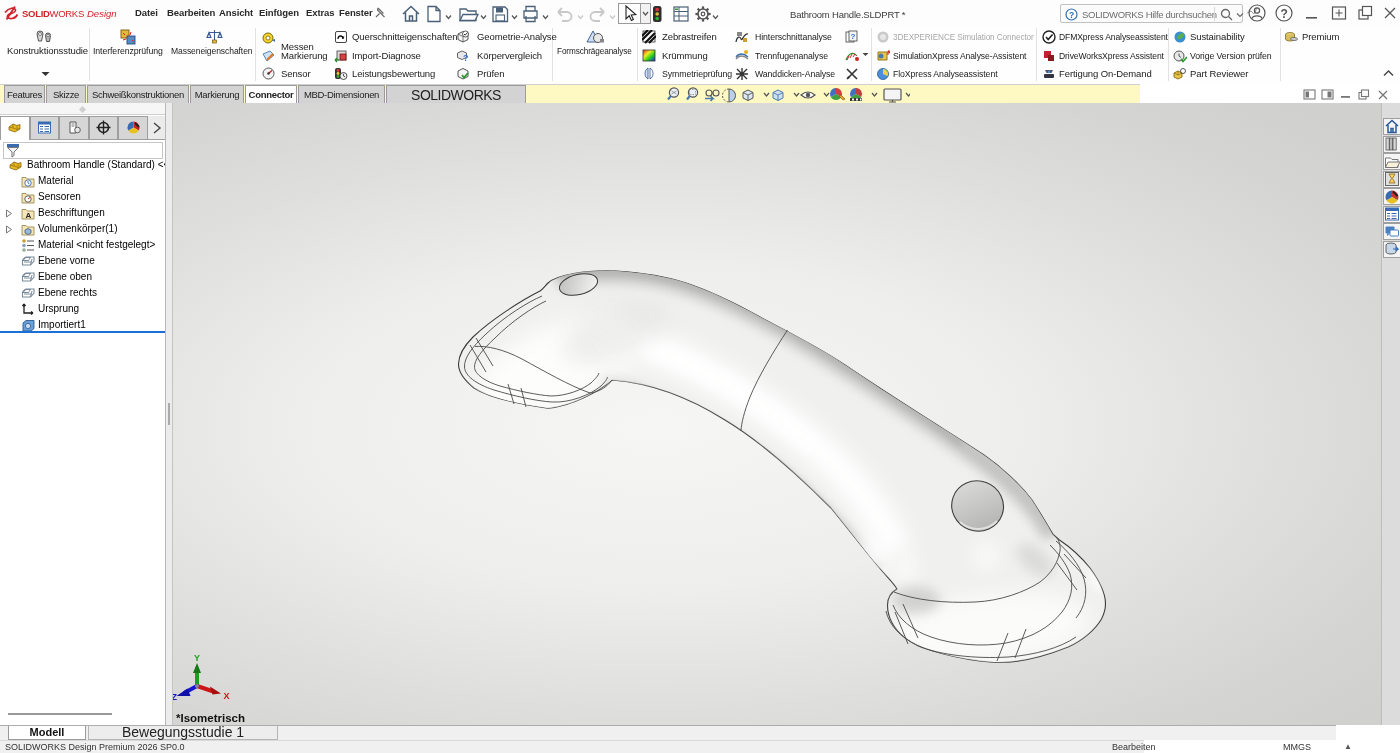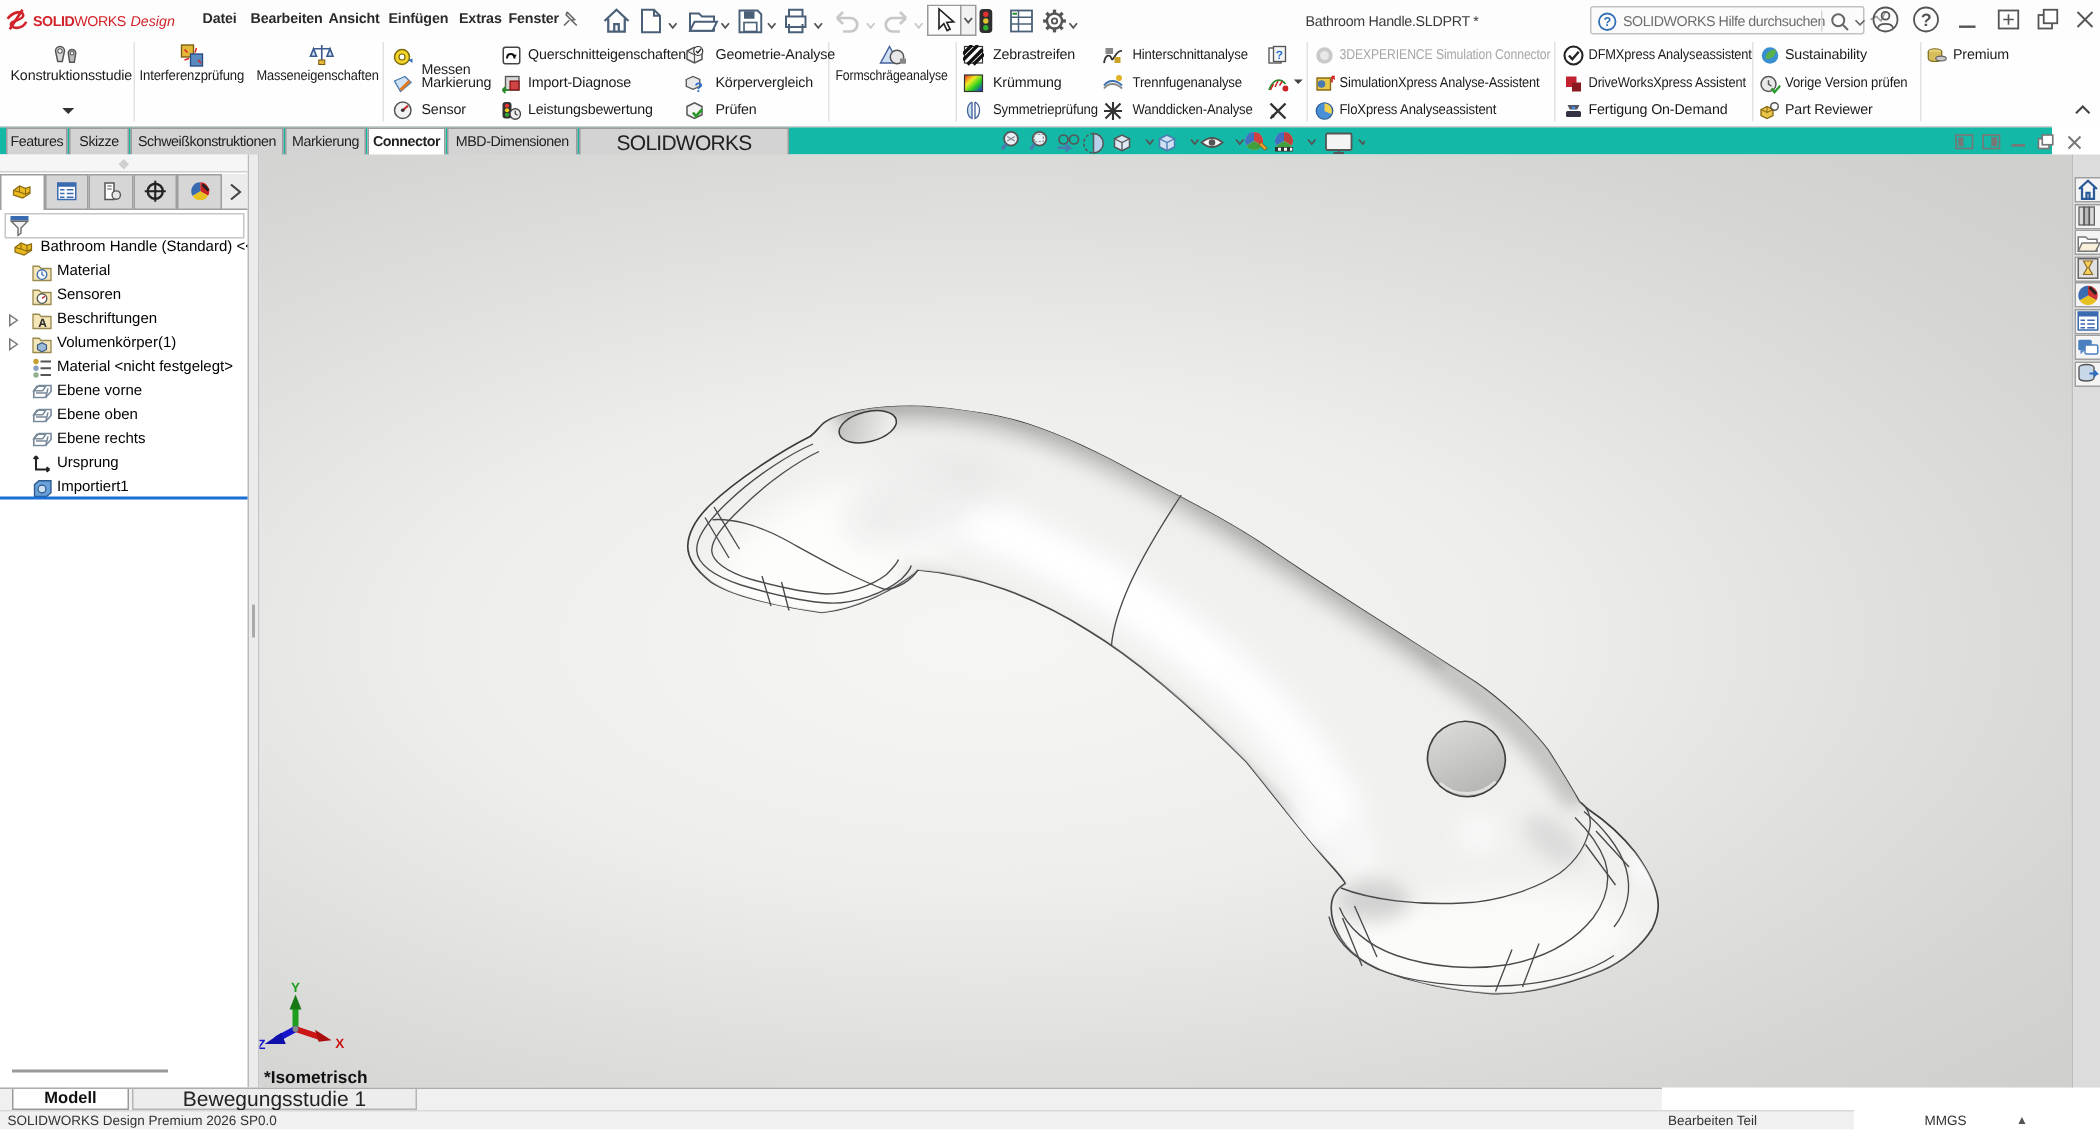--- a/index.html
+++ b/index.html
@@ -9,33 +9,33 @@
   
   #titlebar { position:absolute; left:0; top:0; width:1400px; height:26px; background:#fdfdfd; }
   .menu { position:absolute; top:7px; font-size:9.5px; font-weight:bold; color:#2a2a2a; letter-spacing:-0.1px; }
   
   #ribbon { position:absolute; left:0; top:26px; width:1400px; height:58px; background:#fefefe; }
   .rsep { position:absolute; top:2px; width:1px; height:53px; background:#e2e2e2; }
   .ritem { position:absolute; font-size:9.5px; color:#1b1b1b; white-space:nowrap; letter-spacing:-0.1px; }
   .rgray { color:#a8a8a8; }
   .ricon { position:absolute; width:14px; height:14px; }
   
-  #tabstrip { position:absolute; left:0; top:84px; width:1368px; height:19px; background:#14b8a6; border-top:1px solid #cfcfcf; }
+  #tabstrip { position:absolute; left:0; top:84px; width:1140px; height:19px; background:#fef9c3; border-top:1px solid #cfcfcf; }
   .ctab { position:absolute; top:0px; height:19px; background:#d3d3d3; border:1px solid #9b9b9b; border-bottom:none; font-size:9.5px; color:#222; text-align:center; line-height:18px; letter-spacing:-0.3px; overflow:hidden; }
   .ctab.active { background:#ffffff; font-weight:bold; }
   
   #leftpanel { position:absolute; left:0; top:103px; width:166px; height:622px; background:#ffffff; border-right:1px solid #b8b8b8; overflow:hidden; }
   #splitter { position:absolute; left:166px; top:103px; width:7px; height:622px; background:#ececec; border-right:1px solid #c4c4c4; }
   #viewport { position:absolute; left:173px; top:103px; width:1208px; height:622px;
      background:radial-gradient(ellipse 950px 430px at 40% 52%, #f6f6f5 0%, #eeeeed 38%, #dfdfde 65%, #d5d5d4 85%, #d0d0cf 100%); }
   #taskpane { position:absolute; left:1381px; top:103px; width:19px; height:622px; background:#dcdcdc; border-left:1px solid #bdbdbd; }
   .tree { position:absolute; font-size:10px; color:#000; white-space:nowrap; }
   
-  #modeltabs { position:absolute; left:0; top:725px; width:1108px; height:15px; background:#f0f0f0; border-top:1px solid #adadad; }
-  #statusbar { position:absolute; left:0; top:740px; width:1236px; height:13px; background:#f0f0f0; border-top:1px solid #d9d9d9; font-size:11px; color:#333; }
+  #modeltabs { position:absolute; left:0; top:725px; width:1336px; height:15px; background:#f0f0f0; border-top:1px solid #adadad; }
+  #statusbar { position:absolute; left:0; top:740px; width:1144px; height:13px; background:#f0f0f0; border-top:1px solid #d9d9d9; font-size:11px; color:#333; }
   .sb { position:absolute; top:1px; font-size:9px; color:#333; }
 </style>
 </head>
 <body>
 
 <div id="titlebar">
   <svg class="abs" style="left:3px;top:4px" width="120" height="19" viewBox="0 0 120 19">
     <path d="M3.5 15.5 L12 2.5" stroke="#d2232a" stroke-width="1.8" fill="none"></path>
     <path d="M2 8.5 C6 3.5,12 3,12.5 6 C13 9,6.5 9.5,5 11 C3.5 12.5,4.5 15,9 14.5 C12 14.2,13.5 12.5,14.5 10.5" stroke="#d2232a" stroke-width="1.7" fill="none"></path>
     <text x="19" y="13" font-size="9.5" font-weight="bold" fill="#d2232a" font-family="Liberation Sans" letter-spacing="-0.3">SOLID<tspan font-weight="normal">WORKS</tspan></text>
@@ -85,21 +85,21 @@
         <rect x="-1.1" y="-7.6" width="2.2" height="2.6" fill="#555" transform="rotate(45)"></rect>
         <rect x="-1.1" y="-7.6" width="2.2" height="2.6" fill="#555" transform="rotate(90)"></rect>
         <rect x="-1.1" y="-7.6" width="2.2" height="2.6" fill="#555" transform="rotate(135)"></rect>
         <rect x="-1.1" y="-7.6" width="2.2" height="2.6" fill="#555" transform="rotate(180)"></rect>
         <rect x="-1.1" y="-7.6" width="2.2" height="2.6" fill="#555" transform="rotate(225)"></rect>
         <rect x="-1.1" y="-7.6" width="2.2" height="2.6" fill="#555" transform="rotate(270)"></rect>
         <rect x="-1.1" y="-7.6" width="2.2" height="2.6" fill="#555" transform="rotate(315)"></rect>
       </g>
       <path d="M313 12.5 l2.5 3 l2.5 -3" fill="none" stroke="#555" stroke-width="1.2"></path>
     </svg>
-  <span class="abs" style="left:833px;top:7px;width:190px;text-align:center;font-size:9.5px;letter-spacing:-0.2px;color:#3b3b3b;top:9px">Bathroom Handle.SLDPRT *</span>
+  <span class="abs" style="left:790px;top:7px;width:190px;font-size:9.5px;letter-spacing:-0.2px;color:#3b3b3b;top:9px">Bathroom Handle.SLDPRT *</span>
 
   <div class="abs" style="left:1060px;top:4px;width:183px;height:19px;background:#fbfbfb;border:1px solid #c2c2c2;border-radius:2px;">
     <svg class="abs" style="left:4px;top:2.5px" width="13" height="13" viewBox="0 0 13 13">
         <circle cx="6.5" cy="6.5" r="5.5" fill="none" stroke="#2f6fb5" stroke-width="1.2"></circle>
         <text x="4" y="9.5" font-size="8.5" font-weight="bold" fill="#2f6fb5">?</text>
       </svg>
     <span class="abs" style="left:21px;top:4px;font-size:9.5px;letter-spacing:-0.3px;color:#6e6e6e;white-space:nowrap">SOLIDWORKS Hilfe durchsuchen</span>
     <div class="abs" style="left:153px;top:2px;width:1px;height:14px;background:#d5d5d5"></div>
       <svg class="abs" style="left:159px;top:2.5px" width="13" height="13" viewBox="0 0 13 13">
         <circle cx="5.5" cy="5.5" r="4" fill="none" stroke="#666" stroke-width="1.3"></circle>

